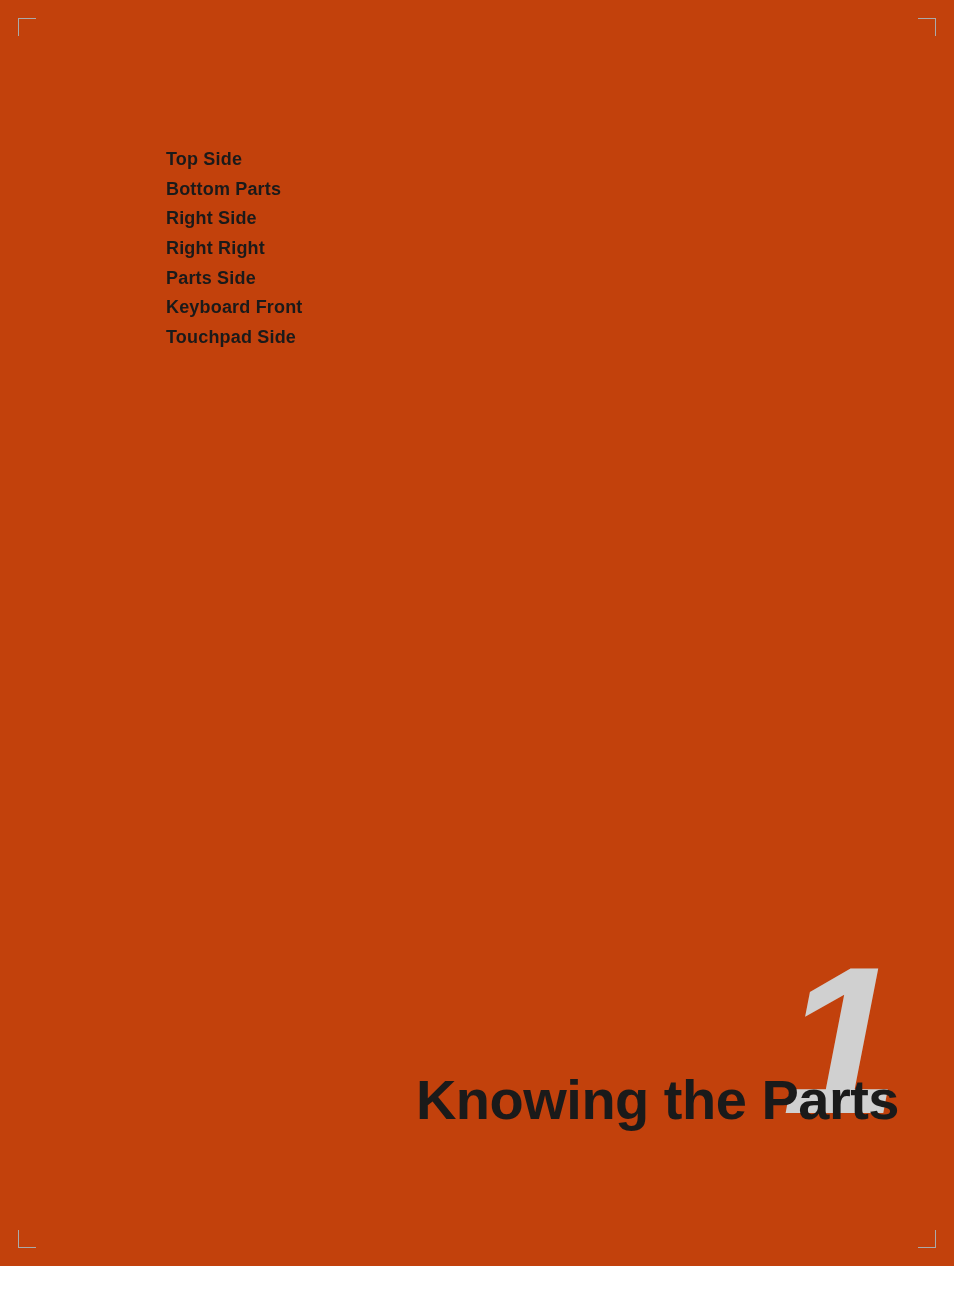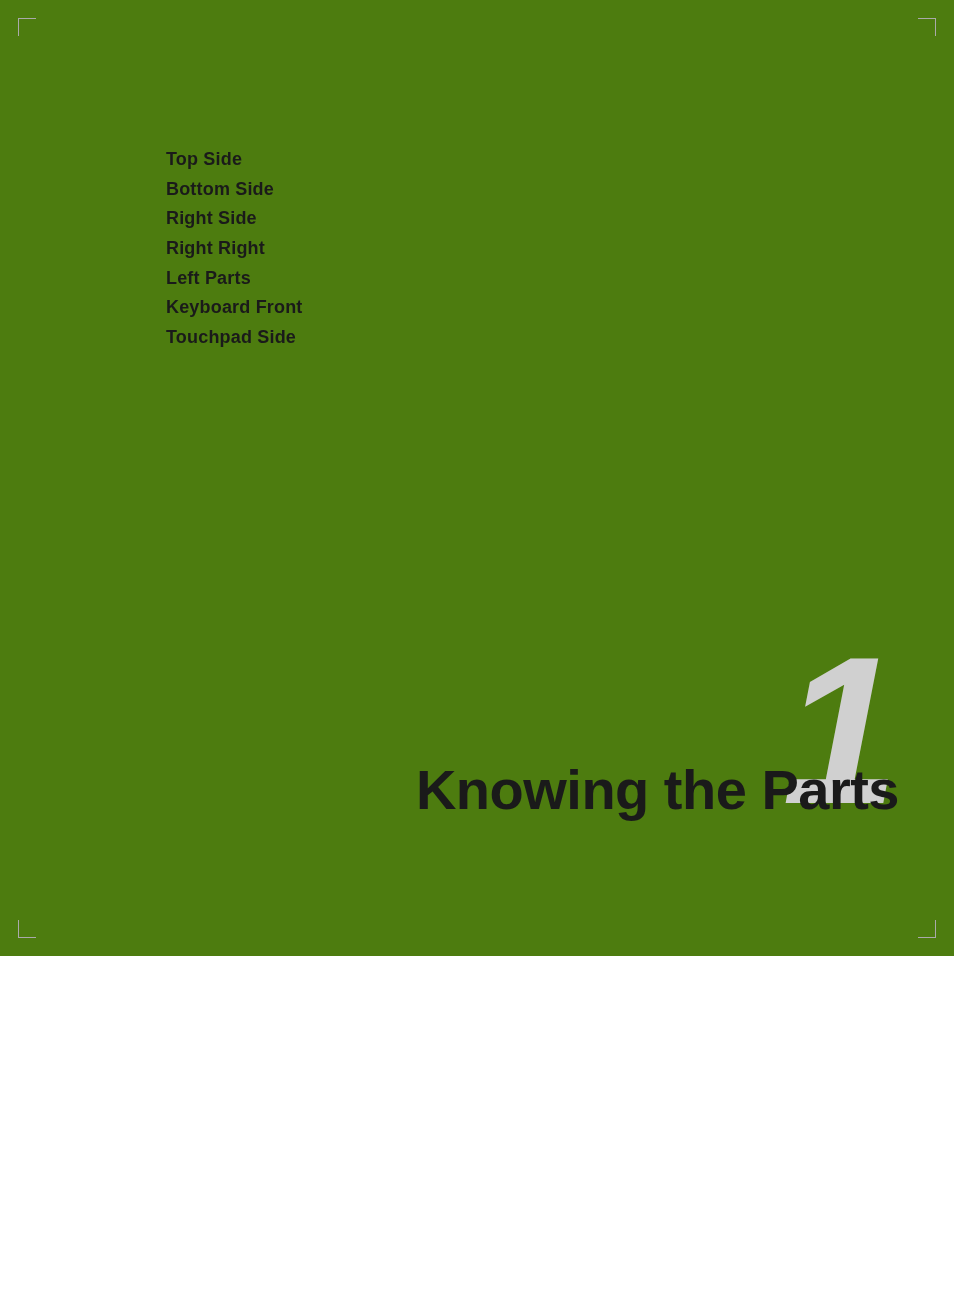--- a/index.html
+++ b/index.html
@@ -12,23 +12,23 @@
       width: 954px;
       height: 1315px;
       background: #ffffff;
       font-family: Arial, Helvetica, sans-serif;
       position: relative;
       overflow: hidden;
     }
 
     .page-container {
       width: 954px;
-      height: 956px;
+      height: 1266px;
       position: relative;
-      background: #4d7c0f;
+      background: #c2410c;
     }
 
     
     .corner-mark {
       position: absolute;
       width: 18px;
       height: 18px;
     }
 
     .corner-mark.top-left {
@@ -111,24 +111,24 @@
 
 <div class="page-container">
 
   <div class="corner-mark top-left"></div>
   <div class="corner-mark top-right"></div>
   <div class="corner-mark bottom-left"></div>
   <div class="corner-mark bottom-right"></div>
 
   <div class="toc-list">
     <div class="toc-item">Top Side</div>
-    <div class="toc-item">Bottom Side</div>
+    <div class="toc-item">Bottom Parts</div>
     <div class="toc-item">Right Side</div>
     <div class="toc-item">Right Right</div>
-    <div class="toc-item">Left Parts</div>
+    <div class="toc-item">Parts Side</div>
     <div class="toc-item">Keyboard Front</div>
     <div class="toc-item">Touchpad Side</div>
   </div>
 
   <div class="chapter-number-bg">1</div>
 
   <div class="chapter-title">Knowing the Parts</div>
 
 </div>
 

